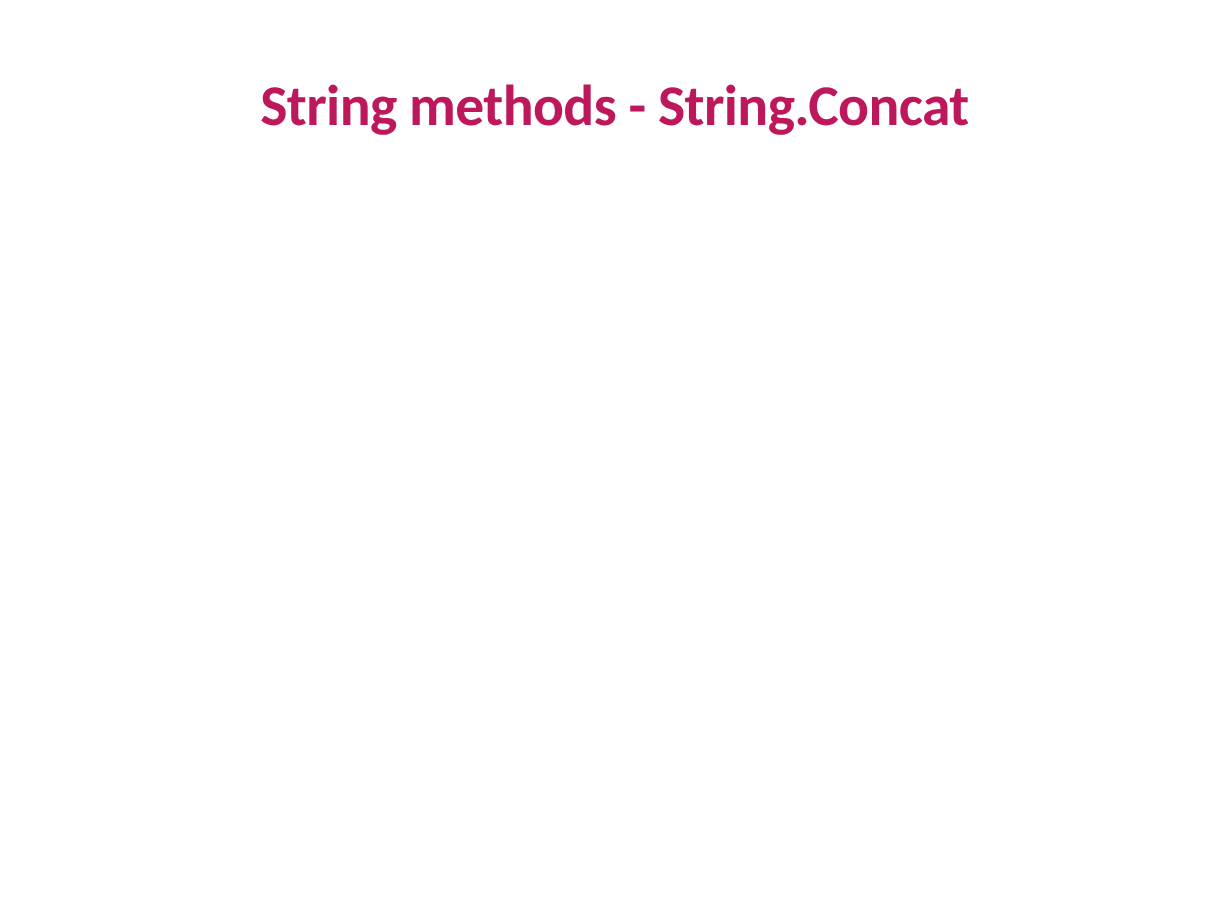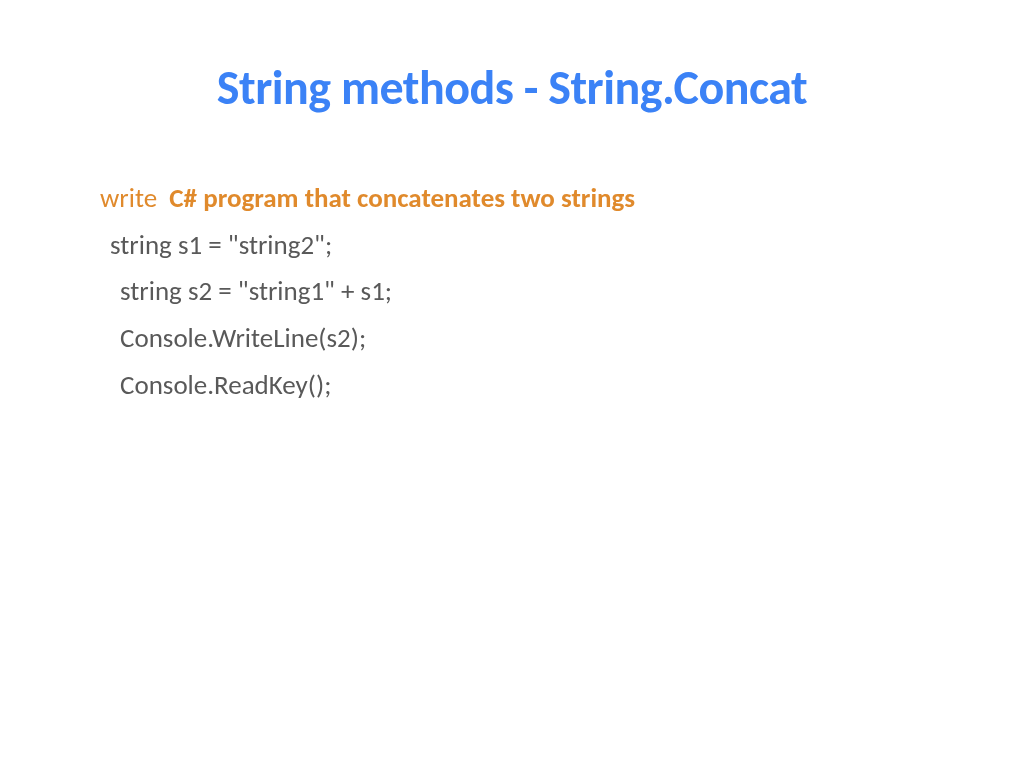--- a/index.html
+++ b/index.html
@@ -11,21 +11,21 @@
     overflow: hidden;
   }
   .slide {
     width: 100%;
     height: 100%;
     padding: 58px 100px 40px 100px;
   }
   .title {
     font-size: 48px;
     font-weight: 700;
-    color: #3b82f6;
+    color: #be185d;
     text-align: center;
     margin-bottom: 60px;
     letter-spacing: -0.5px;
   }
   .content {
     font-size: 27px;
     line-height: 1.58;
     color: #595959;
     padding-left: 0px;
   }
@@ -47,23 +47,13 @@
   }
   .code-line.indent {
     padding-left: 20px;
   }
 </style>
 </head>
 <body>
 
 <div class="slide">
   <h1 class="title">String methods - String.Concat</h1>
-  <div class="content">
-    <div class="prompt-line">
-      <span class="write-word">write</span>&nbsp;
-      <span class="prompt-text">C# program that concatenates two strings</span>
-    </div>
-    <div class="code-line">string s1 = "string2";</div>
-    <div class="code-line indent">string s2 = "string1" + s1;</div>
-    <div class="code-line indent">Console.WriteLine(s2);</div>
-    <div class="code-line indent">Console.ReadKey();</div>
-  </div>
 </div>
 
 </body></html>

